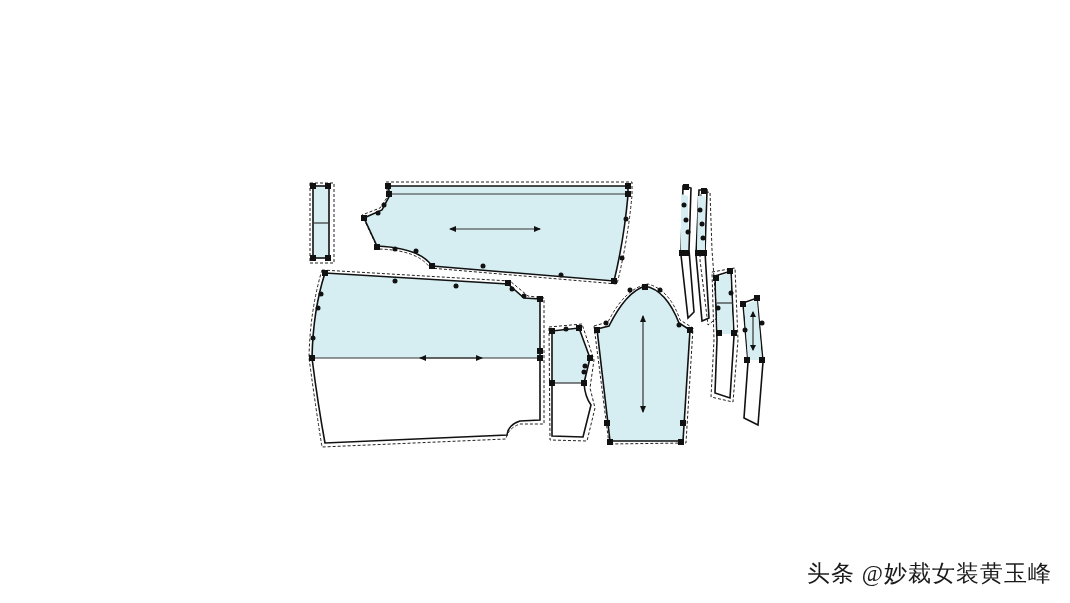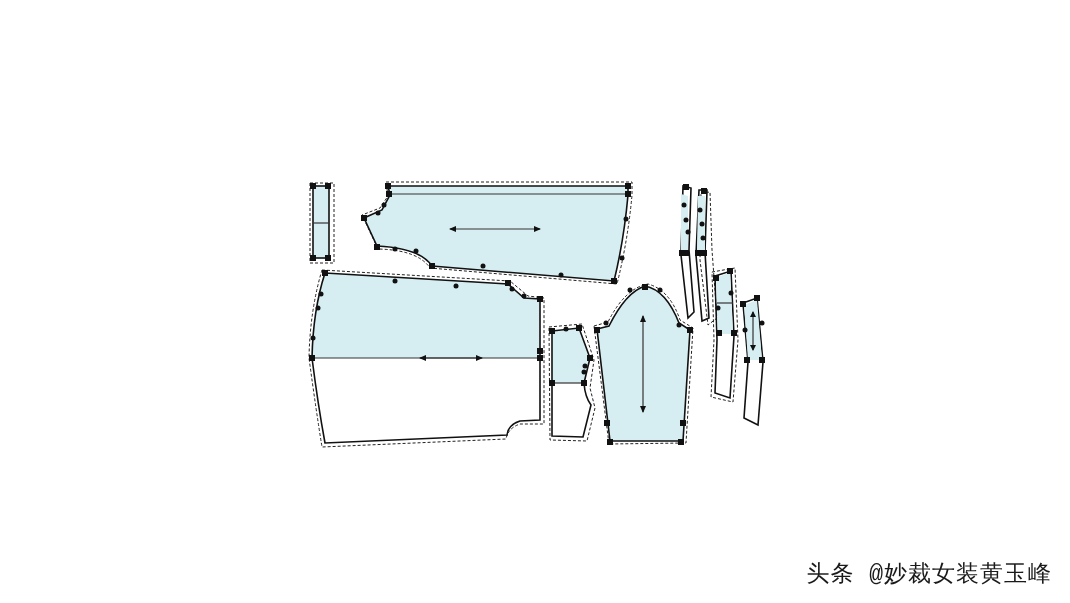--- a/index.html
+++ b/index.html
@@ -4,21 +4,21 @@
 <style>
   html, body { margin:0; padding:0; background:#ffffff; }
   body { width:1070px; height:603px; position:relative; overflow:hidden; font-family:"DejaVu Sans", sans-serif; }
   #canvas { position:absolute; left:0; top:0; }
   .fill { fill:#d6eef2; }
   .edge { fill:none; stroke:#111; stroke-width:1.6; }
   .seam { fill:none; stroke:#222; stroke-width:1; stroke-dasharray:3 2; }
   .guide { stroke:#333; stroke-width:1.2; }
   .pt { fill:#111; }
   .watermark { position:absolute; right:18px; bottom:14px; font-size:23px; color:#1a1a1a; letter-spacing:1px;
-    text-shadow: 1px 1px 0 #ffffff, -1px -1px 0 #ffffff; font-family:Liberation Mono, monospace; }
+    text-shadow: 1px 1px 0 #ffffff, -1px -1px 0 #ffffff; font-family:Liberation Serif, serif; }
 </style>
 </head>
 <body>
 
 <svg id="canvas" width="1070" height="603" viewBox="0 0 1070 603">
 
   <g>
     <rect x="310" y="183" width="24" height="80" class="seam"></rect>
     <rect x="313" y="186" width="16" height="72" class="fill"></rect>
     <rect x="313" y="186" width="16" height="72" class="edge"></rect>

